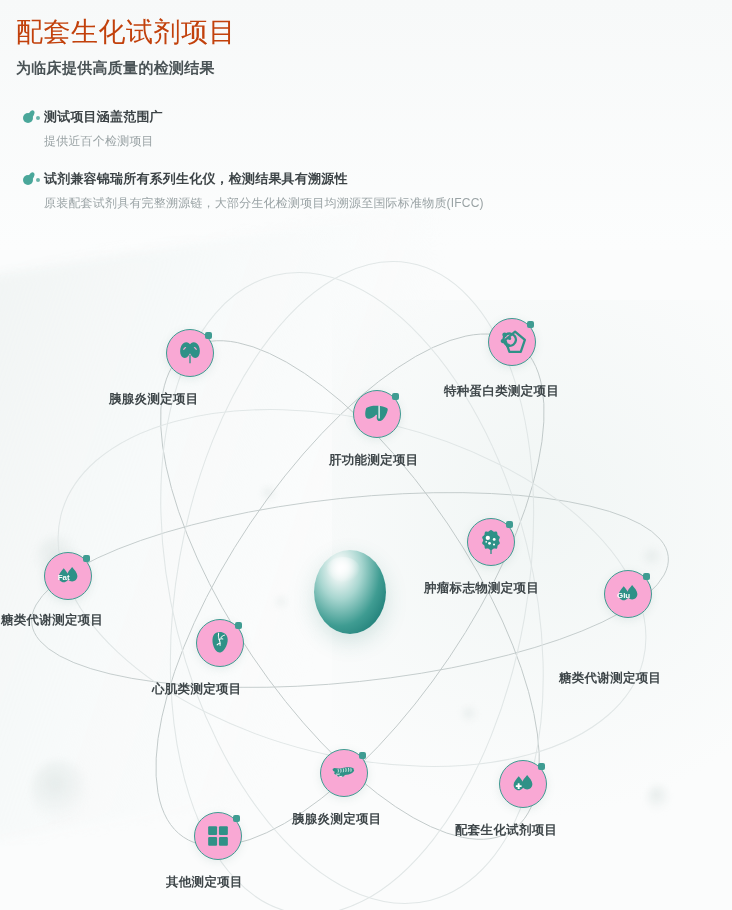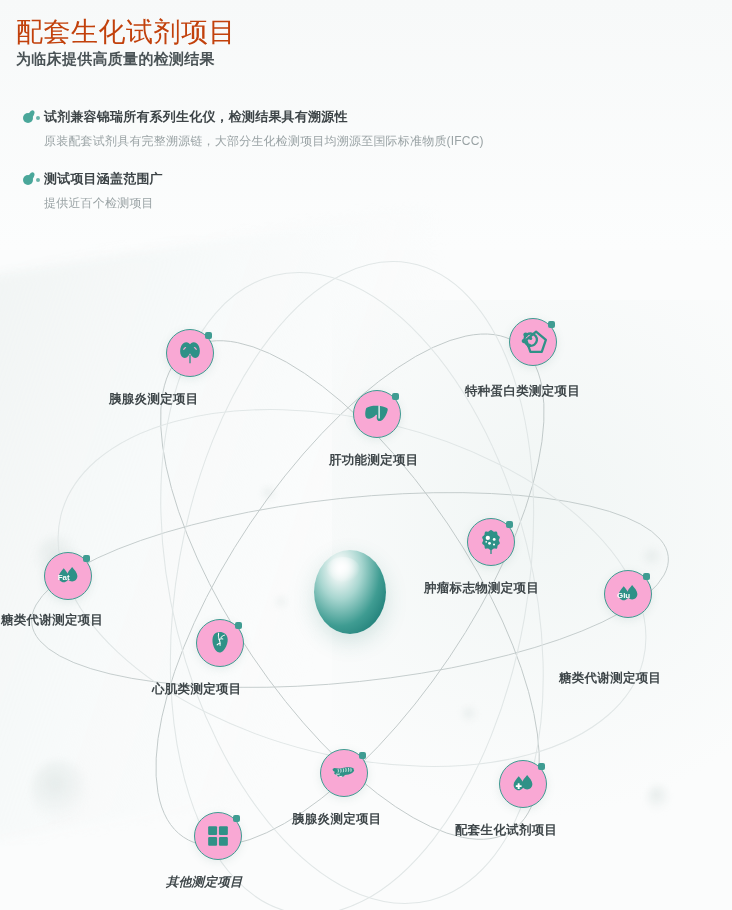--- a/index.html
+++ b/index.html
@@ -37,20 +37,21 @@
     filter: blur(3px);
   }
 
   
   .header { position: absolute; left: 16px; top: 16px; width: 660px; }
   .page-title {
     font-size: 27px; font-weight: normal; letter-spacing: .5px;
     color: #c2410c; line-height: 1.25;
   }
   .page-subtitle {
+    margin-top: 9px;
     font-size: 15px; font-weight: bold; color: #4a5356; letter-spacing: .3px;
   }
 
   .bullets { position: absolute; left: 22px; top: 108px; width: 690px; }
   .bullet { margin-bottom: 20px; }
   .bullet-head { display: flex; align-items: flex-start; }
   .bullet-mark {
     width: 22px; height: 16px; position: relative; flex: 0 0 22px;
     margin-top: 2px;
   }
@@ -144,35 +145,35 @@
 
 <div class="bullets">
 
   <div class="bullet">
     <div class="bullet-head">
       <span class="bullet-mark">
         <span class="big"></span>
           <span class="tail"></span>
           <span class="small"></span>
       </span>
-      <span class="bullet-title">试剂兼容锦瑞所有系列生化仪，检测结果具有溯源性</span>
-    </div>
-    <div class="bullet-desc">原装配套试剂具有完整溯源链，大部分生化检测项目均溯源至国际标准物质(IFCC)</div>
+      <span class="bullet-title">测试项目涵盖范围广</span>
+    </div>
+    <div class="bullet-desc">提供近百个检测项目</div>
   </div>
 
   <div class="bullet">
     <div class="bullet-head">
       <span class="bullet-mark">
         <span class="big"></span>
           <span class="tail"></span>
           <span class="small"></span>
       </span>
-      <span class="bullet-title">测试项目涵盖范围广</span>
-    </div>
-    <div class="bullet-desc">提供近百个检测项目</div>
+      <span class="bullet-title">试剂兼容锦瑞所有系列生化仪，检测结果具有溯源性</span>
+    </div>
+    <div class="bullet-desc">原装配套试剂具有完整溯源链，大部分生化检测项目均溯源至国际标准物质(IFCC)</div>
   </div>
 
 </div>
 
 <div class="atom">
 
   <svg class="orbits" viewBox="0 0 732 660">
     <g fill="none" stroke="#b9c2c2" stroke-width="0.9" opacity="0.85">
       <ellipse cx="350" cy="340" rx="320" ry="92" transform="rotate(-6 350 340)"></ellipse>
       <ellipse cx="350" cy="340" rx="290" ry="118" transform="rotate(56 350 340)"></ellipse>
@@ -192,21 +193,21 @@
       <span class="node-dot"></span>
       <svg class="node-ico" viewBox="0 0 32 32">
         <path d="M14.6 5.2c2.2 1.5 3 4.4 2.5 7.4-.5 3.2-2 6.4-4.3 7.9-2.4 1.5-5.1.6-6.3-1.8-1.4-2.8-1.4-7 .1-10.2 1.5-3.2 5.1-5.2 8-3.3zm-3.6 4.3c-1.2.4-2 1.6-2.2 2.8-.1.6.7.9 1 .3.4-.9 1-1.6 1.8-1.9.7-.3.3-1.4-.6-1.2z"></path>
         <path d="M17.4 5.2c-2.2 1.5-3 4.4-2.5 7.4.5 3.2 2 6.4 4.3 7.9 2.4 1.5 5.1.6 6.3-1.8 1.4-2.8 1.4-7-.1-10.2-1.5-3.2-5.1-5.2-8-3.3zm3.6 4.3c1.2.4 2 1.6 2.2 2.8.1.6-.7.9-1 .3-.4-.9-1-1.6-1.8-1.9-.7-.3-.3-1.4.6-1.2z"></path>
         <path d="M15.3 18.2h1.4v8.6h-1.4z"></path>
       </svg>
     </div>
     <div class="node-label" style="left:-57px;top:62px;">胰腺炎测定项目</div>
   </div>
 
-  <div class="node" style="left:509px;top:68px;">
+  <div class="node" style="left:488px;top:68px;">
     <div class="node-circle">
       <span class="node-dot"></span>
       <svg class="node-ico big" viewBox="0 0 32 32">
         <g fill="none" stroke="#2f9187" stroke-width="2.2" stroke-linejoin="round">
           <path d="M18.5 5.5 28 13.5l-4 11.5H13l-4-11.5z"></path>
           <path d="M9.5 8.5c2.8-2 6.5-1.5 8.6 1.2 2 2.6 1.5 6.3-1.2 8.3-2.7 2-6.4 1.5-8.4-1.2-2-2.6-1.6-6.3 1-8.3z"></path>
         </g>
         <g fill="#2f9187">
           <circle cx="8.4" cy="8.6" r="2.3"></circle>
           <circle cx="6.6" cy="14.6" r="2.1"></circle>
@@ -325,16 +326,16 @@
   <div class="node" style="left:194px;top:562px;">
     <div class="node-circle">
       <span class="node-dot"></span>
       <svg class="node-ico" viewBox="0 0 32 32">
         <rect x="5.5" y="5.5" width="9.5" height="9.5" rx="1.2"></rect>
         <rect x="17" y="5.5" width="9.5" height="9.5" rx="1.2"></rect>
         <rect x="5.5" y="17" width="9.5" height="9.5" rx="1.2"></rect>
         <rect x="17" y="17" width="9.5" height="9.5" rx="1.2"></rect>
       </svg>
     </div>
-    <div class="node-label" style="left:-28px;top:62px;font-style:italic;">其他测定项目</div>
+    <div class="node-label" style="left:-28px;top:62px;">其他测定项目</div>
   </div>
 
 </div>
 
 </body></html>

